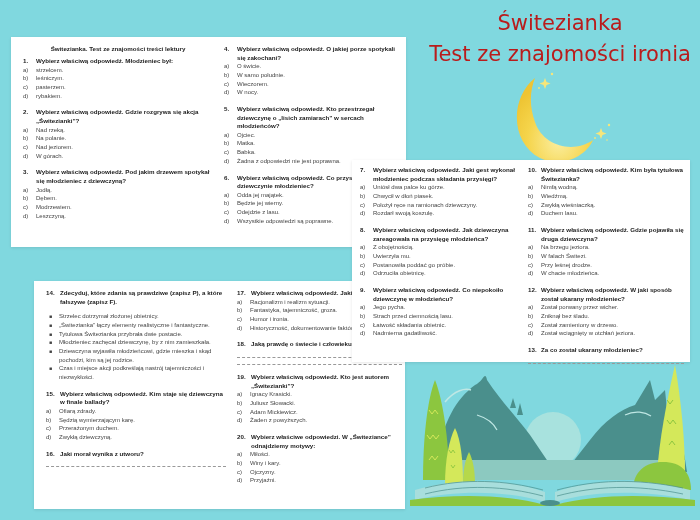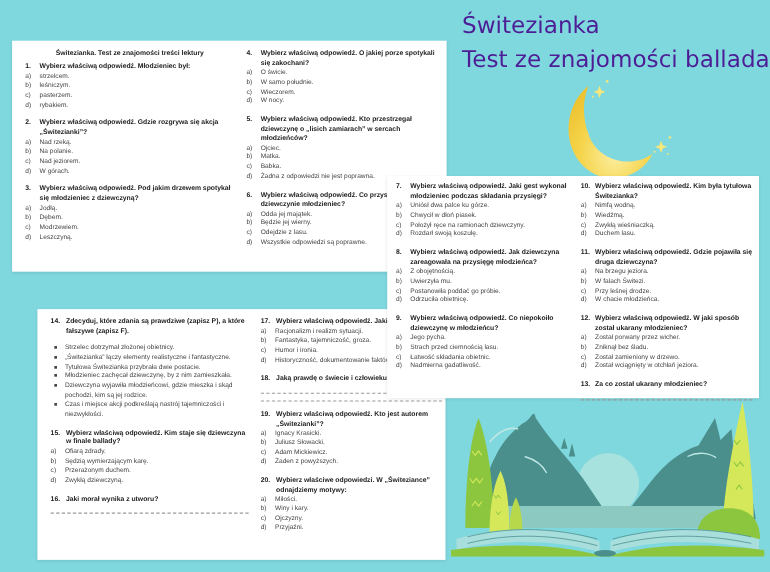--- a/index.html
+++ b/index.html
@@ -1,21 +1,21 @@
 <!DOCTYPE html>
 <html><head>
 <meta charset="utf-8">
 <style>
   * { box-sizing: border-box; margin: 0; padding: 0; }
   html, body { width: 700px; height: 520px; overflow: hidden; }
   body { background: #80d8df; font-family: "Liberation Sans", sans-serif; position: relative; color: #333; }
 
   .title {
-    position: absolute; left: 420px; top: 8px; width: 280px; text-align: left;
-    color: #4c1d95; font-family: "DejaVu Sans", sans-serif; font-size: 21px; line-height: 31px; font-weight: normal;
+    position: absolute; left: 420px; top: 8px; width: 280px; text-align: center;
+    color: #b91c1c; font-family: "DejaVu Sans", sans-serif; font-size: 21px; line-height: 31px; font-weight: normal;
   }
   .title span { display: block; white-space: nowrap; }
 
   .moon { position: absolute; left: 505px; top: 70px; width: 110px; height: 95px; }
 
   .page {
     position: absolute; background: #ffffff;
     box-shadow: 0 1px 3px rgba(0,0,0,0.10);
   }
   .p1 { left: 11px; top: 37px; width: 395px; height: 210px; z-index: 1; }
@@ -39,21 +39,21 @@
 
   .dash-line { border-bottom: 1px dashed #999; height: 0; margin: 8px 0 0 0; }
 
   .illus { position: absolute; left: 405px; top: 360px; width: 290px; height: 152px; z-index: 0; }
 </style>
 </head>
 <body>
 
 <div class="title">
   <span>Świtezianka</span>
-  <span>Test ze znajomości ballada</span>
+  <span>Test ze znajomości ironia</span>
 </div>
 
 <svg class="moon" viewBox="0 0 110 95">
   <defs>
     <radialGradient id="mg" cx="55%" cy="75%" r="70%">
       <stop offset="0%" stop-color="#fbeea0"></stop>
       <stop offset="60%" stop-color="#f5d44a"></stop>
       <stop offset="100%" stop-color="#eec433"></stop>
     </radialGradient>
   </defs>

